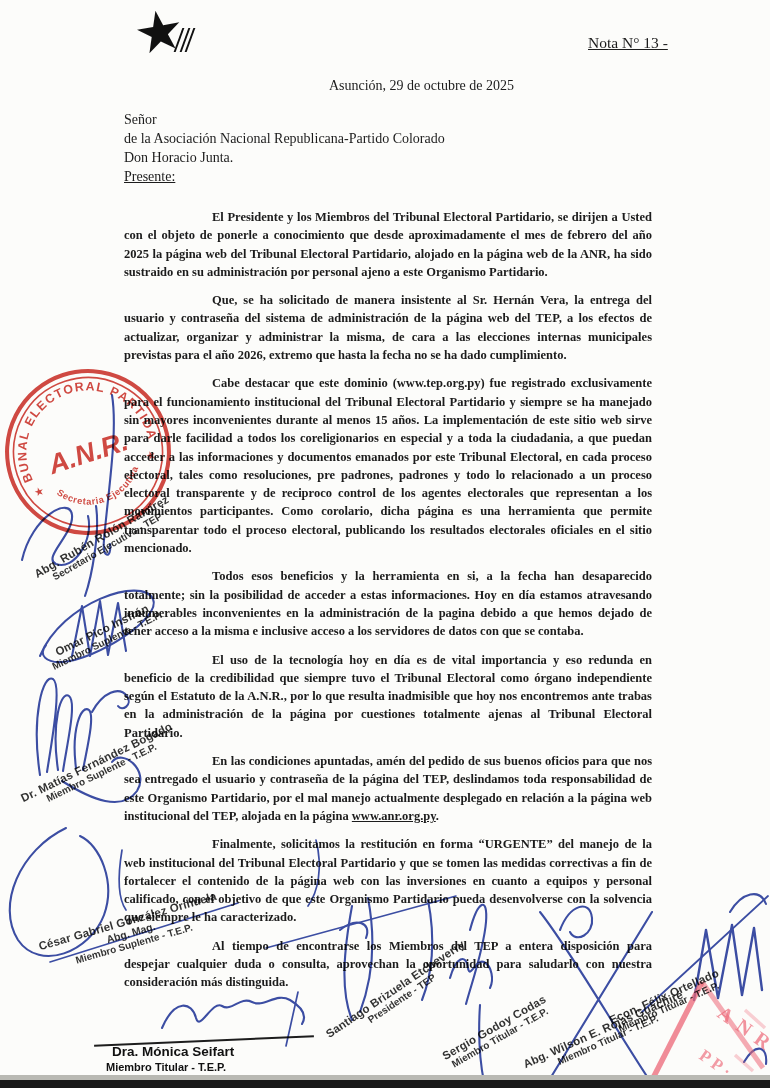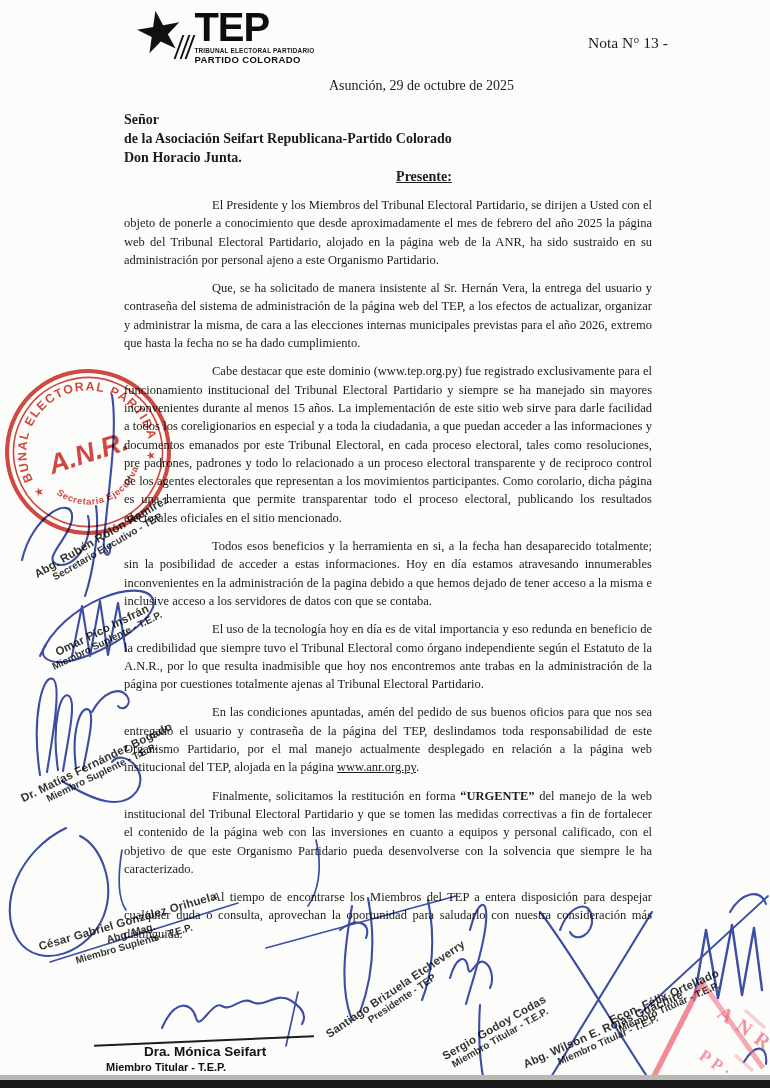--- a/index.html
+++ b/index.html
@@ -10,68 +10,63 @@
   }
   
   .logo{position:absolute;left:134px;top:6px;display:flex;align-items:flex-start;}
   .logo-star{font-size:56px;line-height:52px;color:#111;transform:rotate(-10deg);}
   .logo-stripes{display:flex;gap:3px;align-self:flex-end;margin:0 3px 6px -6px;}
   .logo-stripes i{display:block;width:2.4px;height:24px;background:#111;transform:skewX(-20deg);}
   .logo-text{display:flex;flex-direction:column;margin-top:2px;}
   .logo-acronym{font-family:"Liberation Sans",sans-serif;font-weight:bold;font-size:40px;line-height:38px;letter-spacing:-1px;color:#0d0d0d;}
   .logo-cap1{font-family:"Liberation Sans",sans-serif;font-weight:bold;font-size:6.4px;letter-spacing:.2px;color:#161616;margin-top:1px;}
   .logo-cap2{font-family:"Liberation Sans",sans-serif;font-weight:bold;font-size:9.5px;letter-spacing:.4px;color:#0f0f0f;}
-  .note-number{position:absolute;left:588px;top:34px;font-size:15.5px;}
+  .note-number{position:absolute;left:588px;top:34px;font-size:15.5px;text-decoration:underline;}
   .dateline{position:absolute;left:0;right:0;top:78px;text-align:center;padding-left:73px;font-size:14px;}
   
-  .recipient{position:absolute;left:124px;top:110px;font-weight:bold;font-size:14px;line-height:19px;}
-  .salutation{text-decoration:underline;text-align:right;}
+  .recipient{position:absolute;left:124px;top:110px;font-weight:normal;font-size:14px;line-height:19px;}
+  .salutation{text-decoration:underline;}
   
-  .body-text{position:absolute;left:124px;top:196px;width:528px;font-size:12.5px;line-height:18.3px;text-align:justify;}
+  .body-text{position:absolute;left:124px;top:208px;width:528px;font-size:12.5px;line-height:18.3px;text-align:justify;font-weight:bold;}
   .body-text p{margin:0 0 10px 0;text-indent:88px;}
   .u{text-decoration:underline;}
   
   .overlay{position:absolute;pointer-events:none;mix-blend-mode:multiply;}
   .round-stamp{left:2px;top:366px;transform:rotate(-18deg);opacity:.88;}
   .nstamp{position:absolute;pointer-events:none;mix-blend-mode:multiply;white-space:nowrap;text-align:center;
     font-family:"Liberation Sans",sans-serif;font-weight:bold;color:#1f1f1f;transform-origin:left center;opacity:.92;}
   .nstamp .nname{font-size:11.5px;letter-spacing:.2px;}
   .nstamp .nmid{font-size:10.5px;}
   .nstamp .ntitle{font-size:10px;}
   .sig-rule{position:absolute;left:94px;top:1040px;width:220px;height:2.4px;background:#1d1d1d;transform:rotate(-2.5deg);}
-  .seifart-name{position:absolute;left:112px;top:1044px;font-family:"Liberation Sans",sans-serif;font-weight:bold;font-size:13.5px;color:#111;margin-left:32px;}
+  .seifart-name{position:absolute;left:112px;top:1044px;font-family:"Liberation Sans",sans-serif;font-weight:bold;font-size:13.5px;color:#111;}
   .seifart-title{position:absolute;left:106px;top:1061px;font-family:"Liberation Sans",sans-serif;font-weight:bold;font-size:11px;color:#111;}
   .ink{left:0;top:0;opacity:.92;}
   .bottom-strip{position:absolute;left:0;top:1075px;width:770px;height:5px;background:#b9b9b3;}
   .bottom-bar{position:absolute;left:0;top:1080px;width:770px;height:8px;background:#191919;}
 </style>
 </head>
 <body>
 
 <div class="page">
 
   <div class="logo">
     <span class="logo-star">★</span>
     <span class="logo-stripes">
         <i></i>
         <i></i>
         <i></i>
       </span>
-    <span class="logo-text">
-      <span class="logo-acronym">TEP</span>
-      <span class="logo-cap1">TRIBUNAL ELECTORAL PARTIDARIO</span>
-      <span class="logo-cap2">PARTIDO COLORADO</span>
-    </span>
   </div>
   <div class="note-number">Nota N° 13 -</div>
   <div class="dateline">Asunción, 29 de octubre de 2025</div>
 
   <div class="recipient">
     <div>Señor</div>
-    <div>de la Asociación Seifart Republicana-Partido Colorado</div>
+    <div>de la Asociación Nacional Republicana-Partido Colorado</div>
     <div>Don Horacio Junta.</div>
     <div class="salutation">Presente:</div>
   </div>
 
   <div class="body-text">
     <p>El Presidente y los Miembros del Tribunal Electoral Partidario, se dirijen a Usted con el objeto de ponerle a conocimiento que desde aproximadamente el mes de febrero del año 2025 la página web del Tribunal Electoral Partidario, alojado en la página web de la ANR, ha sido sustraido en su administración por personal ajeno a este Organismo Partidario.</p>
     <p>Que, se ha solicitado de manera insistente al Sr. Hernán Vera, la entrega del usuario y contraseña del sistema de administración de la página web del TEP, a los efectos de actualizar, organizar y administrar la misma, de cara a las elecciones internas municipales previstas para el año 2026, extremo que hasta la fecha no se ha dado cumplimiento.</p>
     <p>Cabe destacar que este dominio (www.tep.org.py) fue registrado exclusivamente para el funcionamiento institucional del Tribunal Electoral Partidario y siempre se ha manejado sin mayores inconvenientes durante al menos 15 años. La implementación de este sitio web sirve para darle facilidad a todos los coreligionarios en especial y a toda la ciudadania, a que puedan acceder a las informaciones y documentos emanados por este Tribunal Electoral, en cada proceso electoral, tales como resoluciones, pre padrones, padrones y todo lo relacionado a un proceso electoral transparente y de reciproco control de los agentes electorales que representan a los movimientos participantes. Como corolario, dicha página es una herramienta que permite transparentar todo el proceso electoral, publicando los resultados electorales oficiales  en el sitio mencionado.</p>
     <p>Todos esos beneficios y la herramienta en si, a la fecha han desaparecido totalmente; sin la posibilidad de acceder a estas informaciones. Hoy en día estamos atravesando innumerables inconvenientes en la administración de la pagina debido a que hemos dejado de tener acceso a la misma e inclusive acceso a los servidores de datos con que se contaba.</p>
     <p>El uso de la tecnología hoy en día es de vital importancia y eso redunda en beneficio de la credibilidad que siempre tuvo el Tribunal Electoral como órgano independiente según el Estatuto de la A.N.R., por lo que resulta inadmisible que hoy nos encontremos ante trabas en la administración de la página por cuestiones totalmente ajenas al Tribunal Electoral Partidario.</p>

